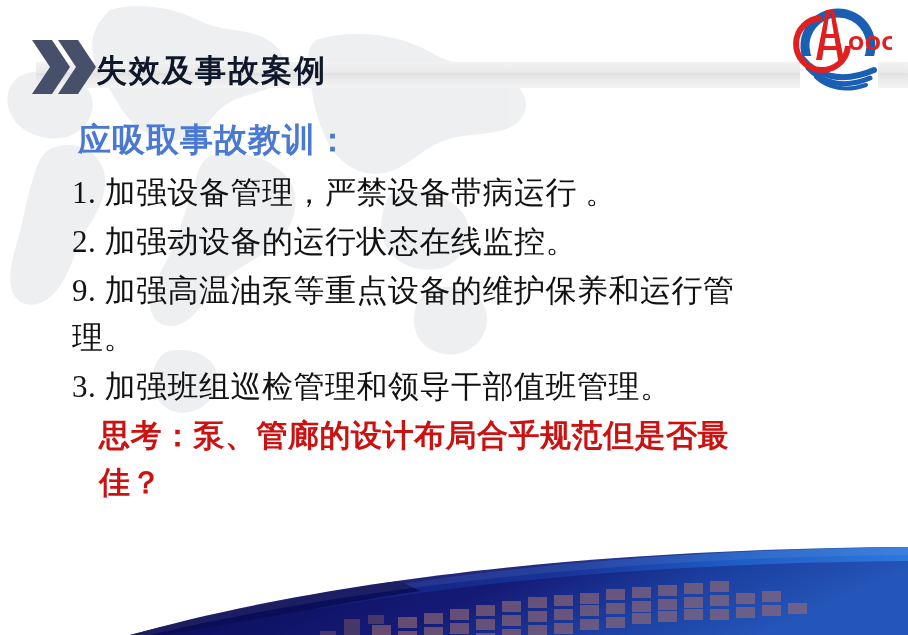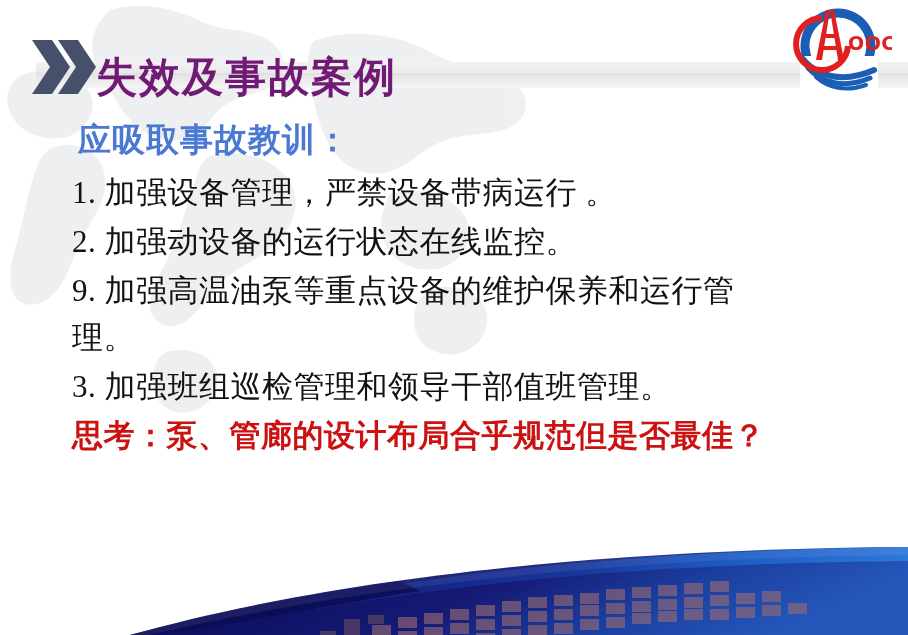--- a/index.html
+++ b/index.html
@@ -56,24 +56,24 @@
     top: 36px;
     width: 66px;
     height: 62px;
     z-index: 3;
   }
   .header-title {
     position: absolute;
     left: 96px;
     top: 50px;
     font-family: "DejaVu Serif", "Liberation Serif", serif;
-    font-size: 41px;
+    font-size: 31px;
     font-weight: 700;
     letter-spacing: 2px;
-    color: #701a75;
+    color: #0f172a;
     white-space: nowrap;
     z-index: 3;
   }
   .logo {
     position: absolute;
     right: 16px;
     top: 4px;
     width: 106px;
     height: 92px;
     z-index: 4;
@@ -106,21 +106,21 @@
     padding: 0 30px 0 72px;
     font-family: Liberation Serif, serif;
     font-size: 31px;
     line-height: 1.52;
     color: #121212;
     letter-spacing: 0.5px;
     text-indent: 0;
   }
   .question {
     margin: 2px 0 0 0;
-    padding: 0 20px 0 72px;
+    padding: 0 20px 0 99px;
     font-family: "DejaVu Sans", "Liberation Sans", sans-serif;
     font-size: 31px;
     font-weight: 700;
     line-height: 1.5;
     color: #cc1111;
     letter-spacing: 0.5px;
   }
 
   
   .footer-deco {

